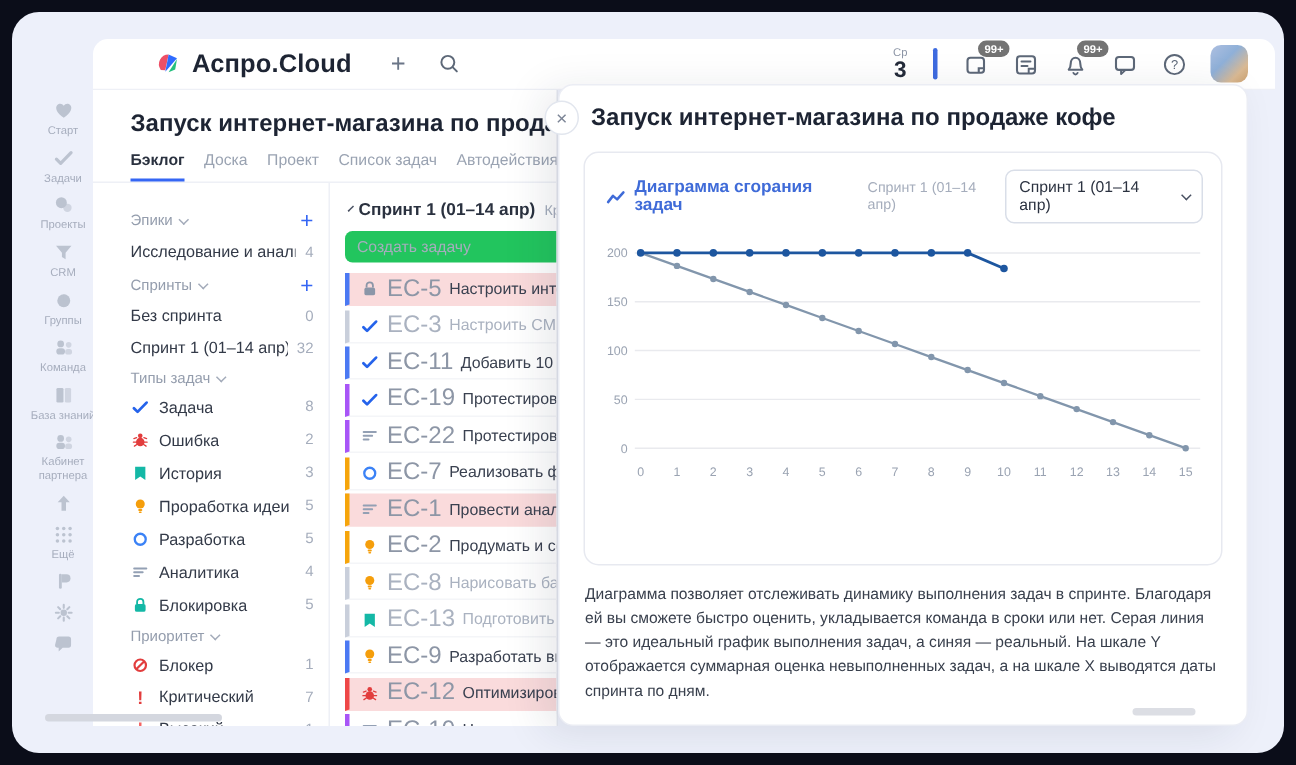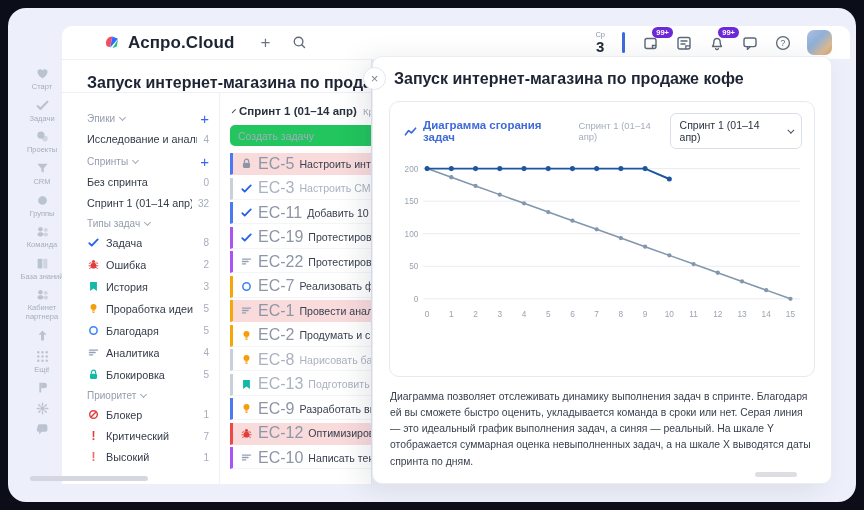--- a/index.html
+++ b/index.html
@@ -14,21 +14,21 @@
   .logo{width:17px;height:17px;margin-right:7px;display:inline-flex;}
   .brand{font-size:17px;font-weight:700;color:#1d2433;letter-spacing:.1px;}
   .tb-plus{margin-left:26px;color:#6b7688;font-size:17px;font-weight:400;cursor:pointer;line-height:1;}
   .tb-search{margin-left:22px;display:inline-flex;cursor:pointer;}
   .tb-right{margin-left:auto;display:flex;align-items:center;gap:15px;}
   .date-widget{display:flex;flex-direction:column;align-items:center;line-height:1;cursor:pointer;}
   .date-widget .wd{font-size:7.5px;color:#8b94a5;margin-bottom:1px;}
   .date-widget .dn{font-size:15px;font-weight:700;color:#242b3a;}
   .tb-divider{width:3px;height:21px;background:#3e6be0;border-radius:2px;margin:0 2px;}
   .tb-ico{position:relative;display:inline-flex;cursor:pointer;}
-  .badge{position:absolute;top:-7px;right:-13px;background:#6d28d9;color:#fff;font-size:7.5px;
+  .badge{position:absolute;top:-7px;right:-13px;background:#737373;color:#fff;font-size:7.5px;
          font-weight:700;padding:2px 4px;border-radius:8px;line-height:1;}
   .avatar{width:25px;height:25px;border-radius:7px;cursor:pointer;
           background:linear-gradient(135deg,#aebfe0 0%,#8fb0d8 40%,#d9b993 75%,#caa06f 100%);}
 
   
   .rail{position:absolute;left:12px;top:58px;width:44px;bottom:34px;display:flex;
         flex-direction:column;align-items:center;gap:6px;overflow:hidden;}
   .rail-item{display:flex;flex-direction:column;align-items:center;cursor:pointer;width:56px;}
   .rail-ic{display:inline-flex;}
   .rail-ic svg{width:15px;height:15px;}
@@ -279,20 +279,30 @@
           <svg viewBox="0 0 16 16" fill="#bcc3d0">
             <path d="M2.8 4.4a1.9 1.9 0 0 1 1.9-1.9h6.6a1.9 1.9 0 0 1 1.9 1.9v4.2a1.9 1.9 0 0 1-1.9 1.9H7.2l-2.8 2.7v-2.7h-.7a1.9 1.9 0 0 1-1.9-1.9z"></path>
           </svg>
         </span>
 
    </div>
     </nav>
 
   <section class="backlog">
     <h1 class="bl-title">Запуск интернет-магазина по продаже кофе</h1>
+    <div class="tabs-row">
+      <span id="tabs-host" style="display:flex;gap:13px;">
+          <span class="tab active">Бэклог</span>
+          <span class="tab">Доска</span>
+          <span class="tab">Проект</span>
+          <span class="tab">Список задач</span>
+          <span class="tab">Автодействия</span>
+        </span>
+
+    </div>
     <div class="bl-body">
       <div class="facets" id="facets-host">
           <div class="facet-head">
      <span class="fh-t">Эпики</span>
             <span class="chev"></span>
      <span class="plus">+</span>
    </div>
           <div class="facet-item">
 
      <span class="fi-label">Исследование и аналитика</span>
@@ -357,21 +367,21 @@
             </span>
      <span class="fi-label">Проработка идеи</span>
      <span class="fi-count">5</span>
    </div>
           <div class="facet-item">
      <span style="display:inline-flex">
               <svg class="ic" viewBox="0 0 16 16">
                 <circle cx="8" cy="8" r="4.5" fill="none" stroke="#3b82f6" stroke-width="1.9"></circle>
               </svg>
             </span>
-     <span class="fi-label">Благодаря</span>
+     <span class="fi-label">Разработка</span>
      <span class="fi-count">5</span>
    </div>
           <div class="facet-item">
      <span style="display:inline-flex">
               <svg class="ic" viewBox="0 0 16 16">
                 <path d="M3 5h10M3 8h7M3 11h4" stroke="#93a0b4" stroke-width="1.6" stroke-linecap="round"></path>
               </svg>
             </span>
      <span class="fi-label">Аналитика</span>
      <span class="fi-count">4</span>

